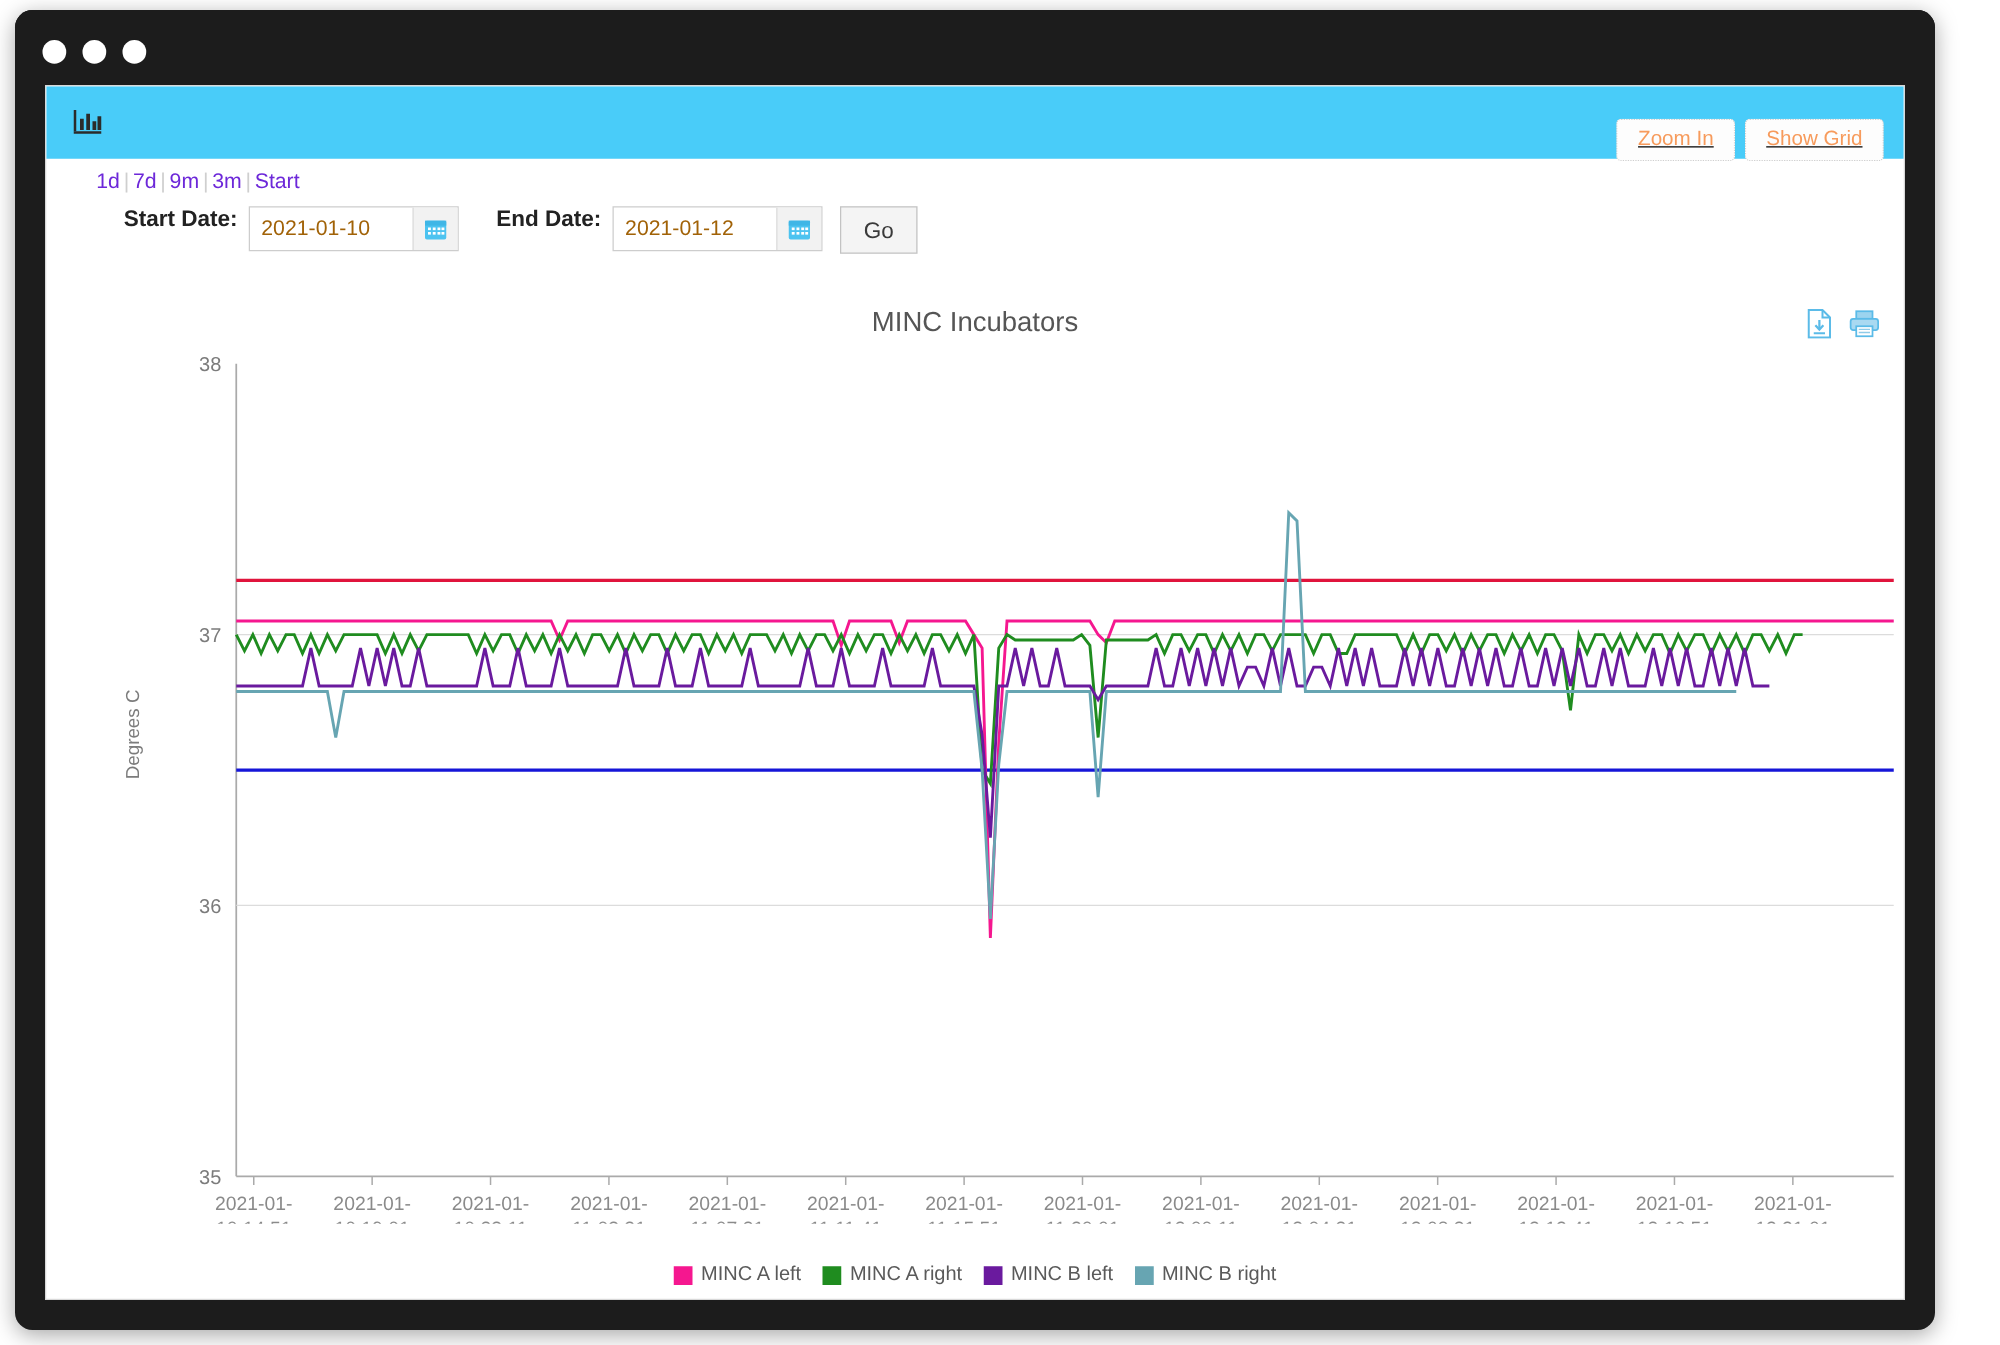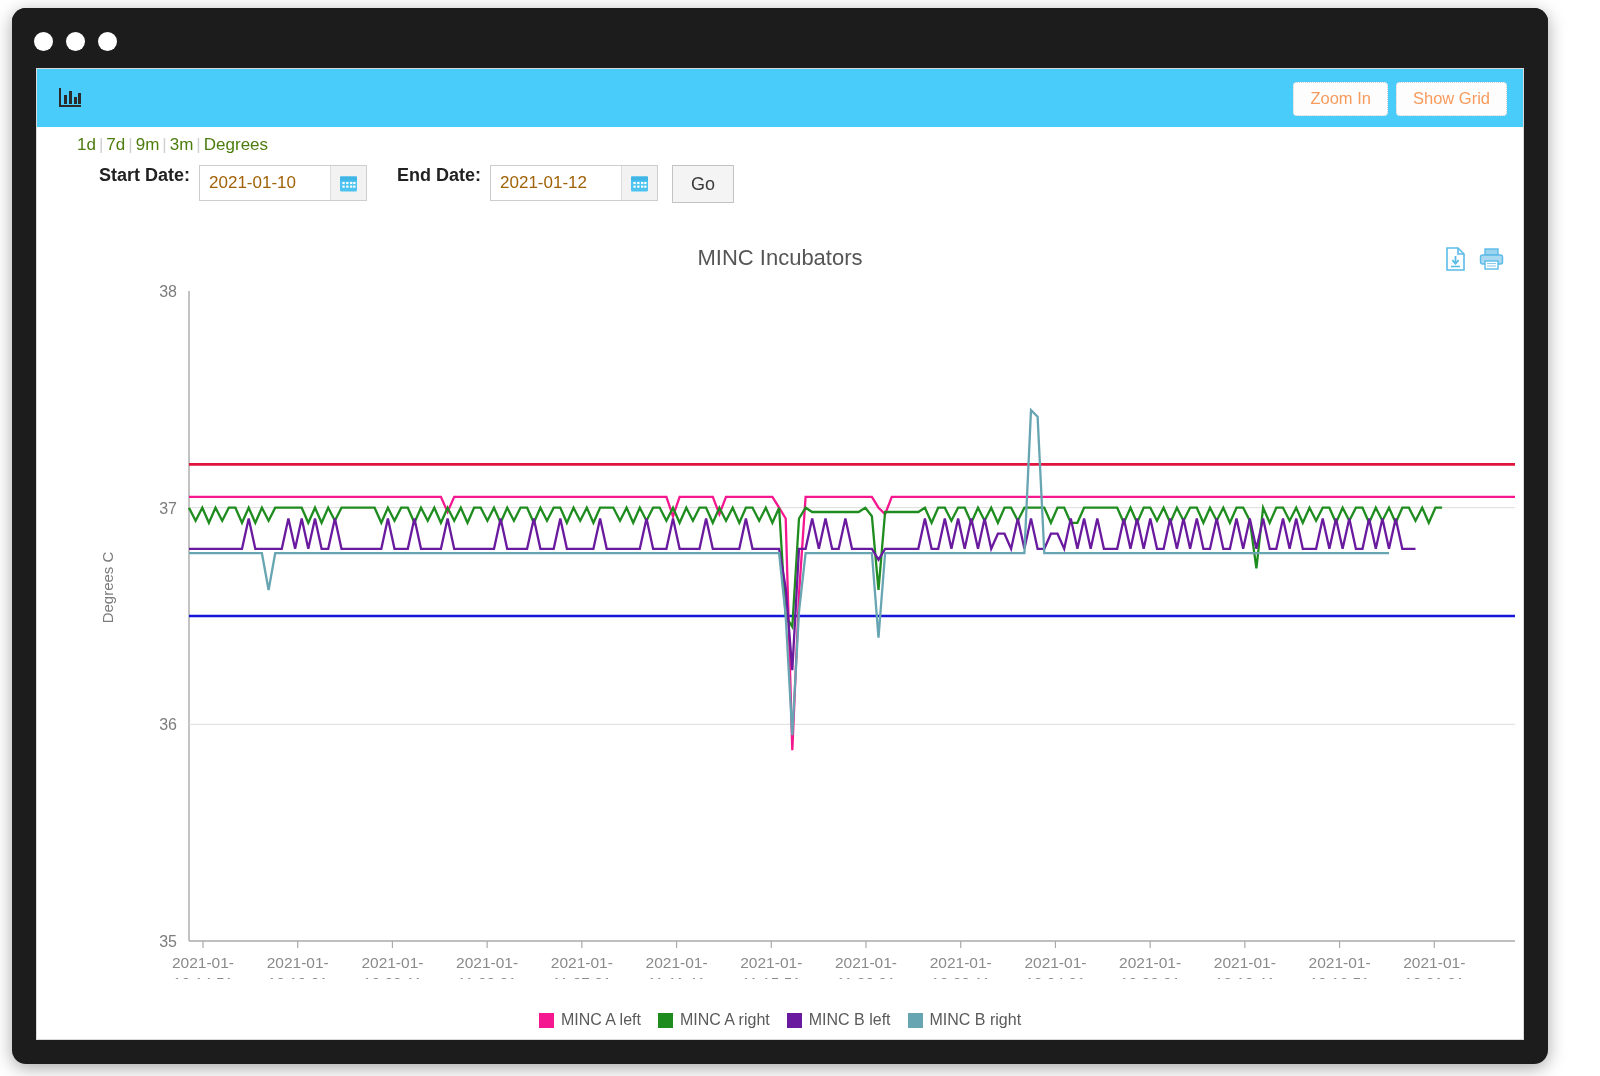--- a/index.html
+++ b/index.html
@@ -40,22 +40,22 @@
   
   #appbar {
     position:absolute; left:0; top:0; width:100%; height:58px;
     background:#49ccf9;
   }
   #chart-logo-icon {
     position:absolute; left:21px; top:17px;
     width:26px; height:24px;
   }
   #appbar-actions {
-    position:absolute; right:16px; top:13px;
-    display:flex; gap:8px;
+    position:absolute; right:16px; top:26px;
+    display:flex; gap:8px;text-decoration:underline;
   }
   .hdr-btn {
     background:#fdfdfd;
     border:1px dotted #cfcfcf;
     border-radius:4px;
     color:#f79b5c;
     font-size:16.5px;
     padding:7px 16px 8px;
     font-family:"Liberation Sans", sans-serif;
     cursor:pointer;
@@ -66,21 +66,21 @@
   #range-row {
     position:absolute; left:0; top:58px; width:100%; height:34px;
     font-size:17px;
   }
   #range-links {
     position:absolute; left:40px; top:8px;
     color:#b9b9b9;
     white-space:nowrap;
   }
   #range-links a {
-    color:#4d7c0f; text-decoration:none; cursor:pointer;
+    color:#6d28d9; text-decoration:none; cursor:pointer;
   }
   #range-links .sep { color:#cfcfcf; padding:0 3px; }
 
   
   #date-row {
     position:absolute; left:0; top:96px; width:100%; height:50px;
   }
   #date-inner {
     position:absolute; left:62px; top:0;
     display:flex; align-items:flex-start;
@@ -190,21 +190,21 @@
         </svg>
       </span>
       <div id="appbar-actions">
         <button class="hdr-btn">Zoom In</button>
         <button class="hdr-btn">Show Grid</button>
       </div>
     </div>
 
     <div id="range-row">
       <div id="range-links">
-        <a>1d</a><span class="sep">|</span><a>7d</a><span class="sep">|</span><a>9m</a><span class="sep">|</span><a>3m</a><span class="sep">|</span><a>Degrees</a>
+        <a>1d</a><span class="sep">|</span><a>7d</a><span class="sep">|</span><a>9m</a><span class="sep">|</span><a>3m</a><span class="sep">|</span><a>Start</a>
       </div>
     </div>
 
     <div id="date-row">
       <div id="date-inner">
         <span class="date-label">Start Date:</span>
         <span class="date-field">
           <input type="text" value="2021-01-10" style="">
           <span class="cal-btn">
             <svg width="19" height="19" viewBox="0 0 19 19">

